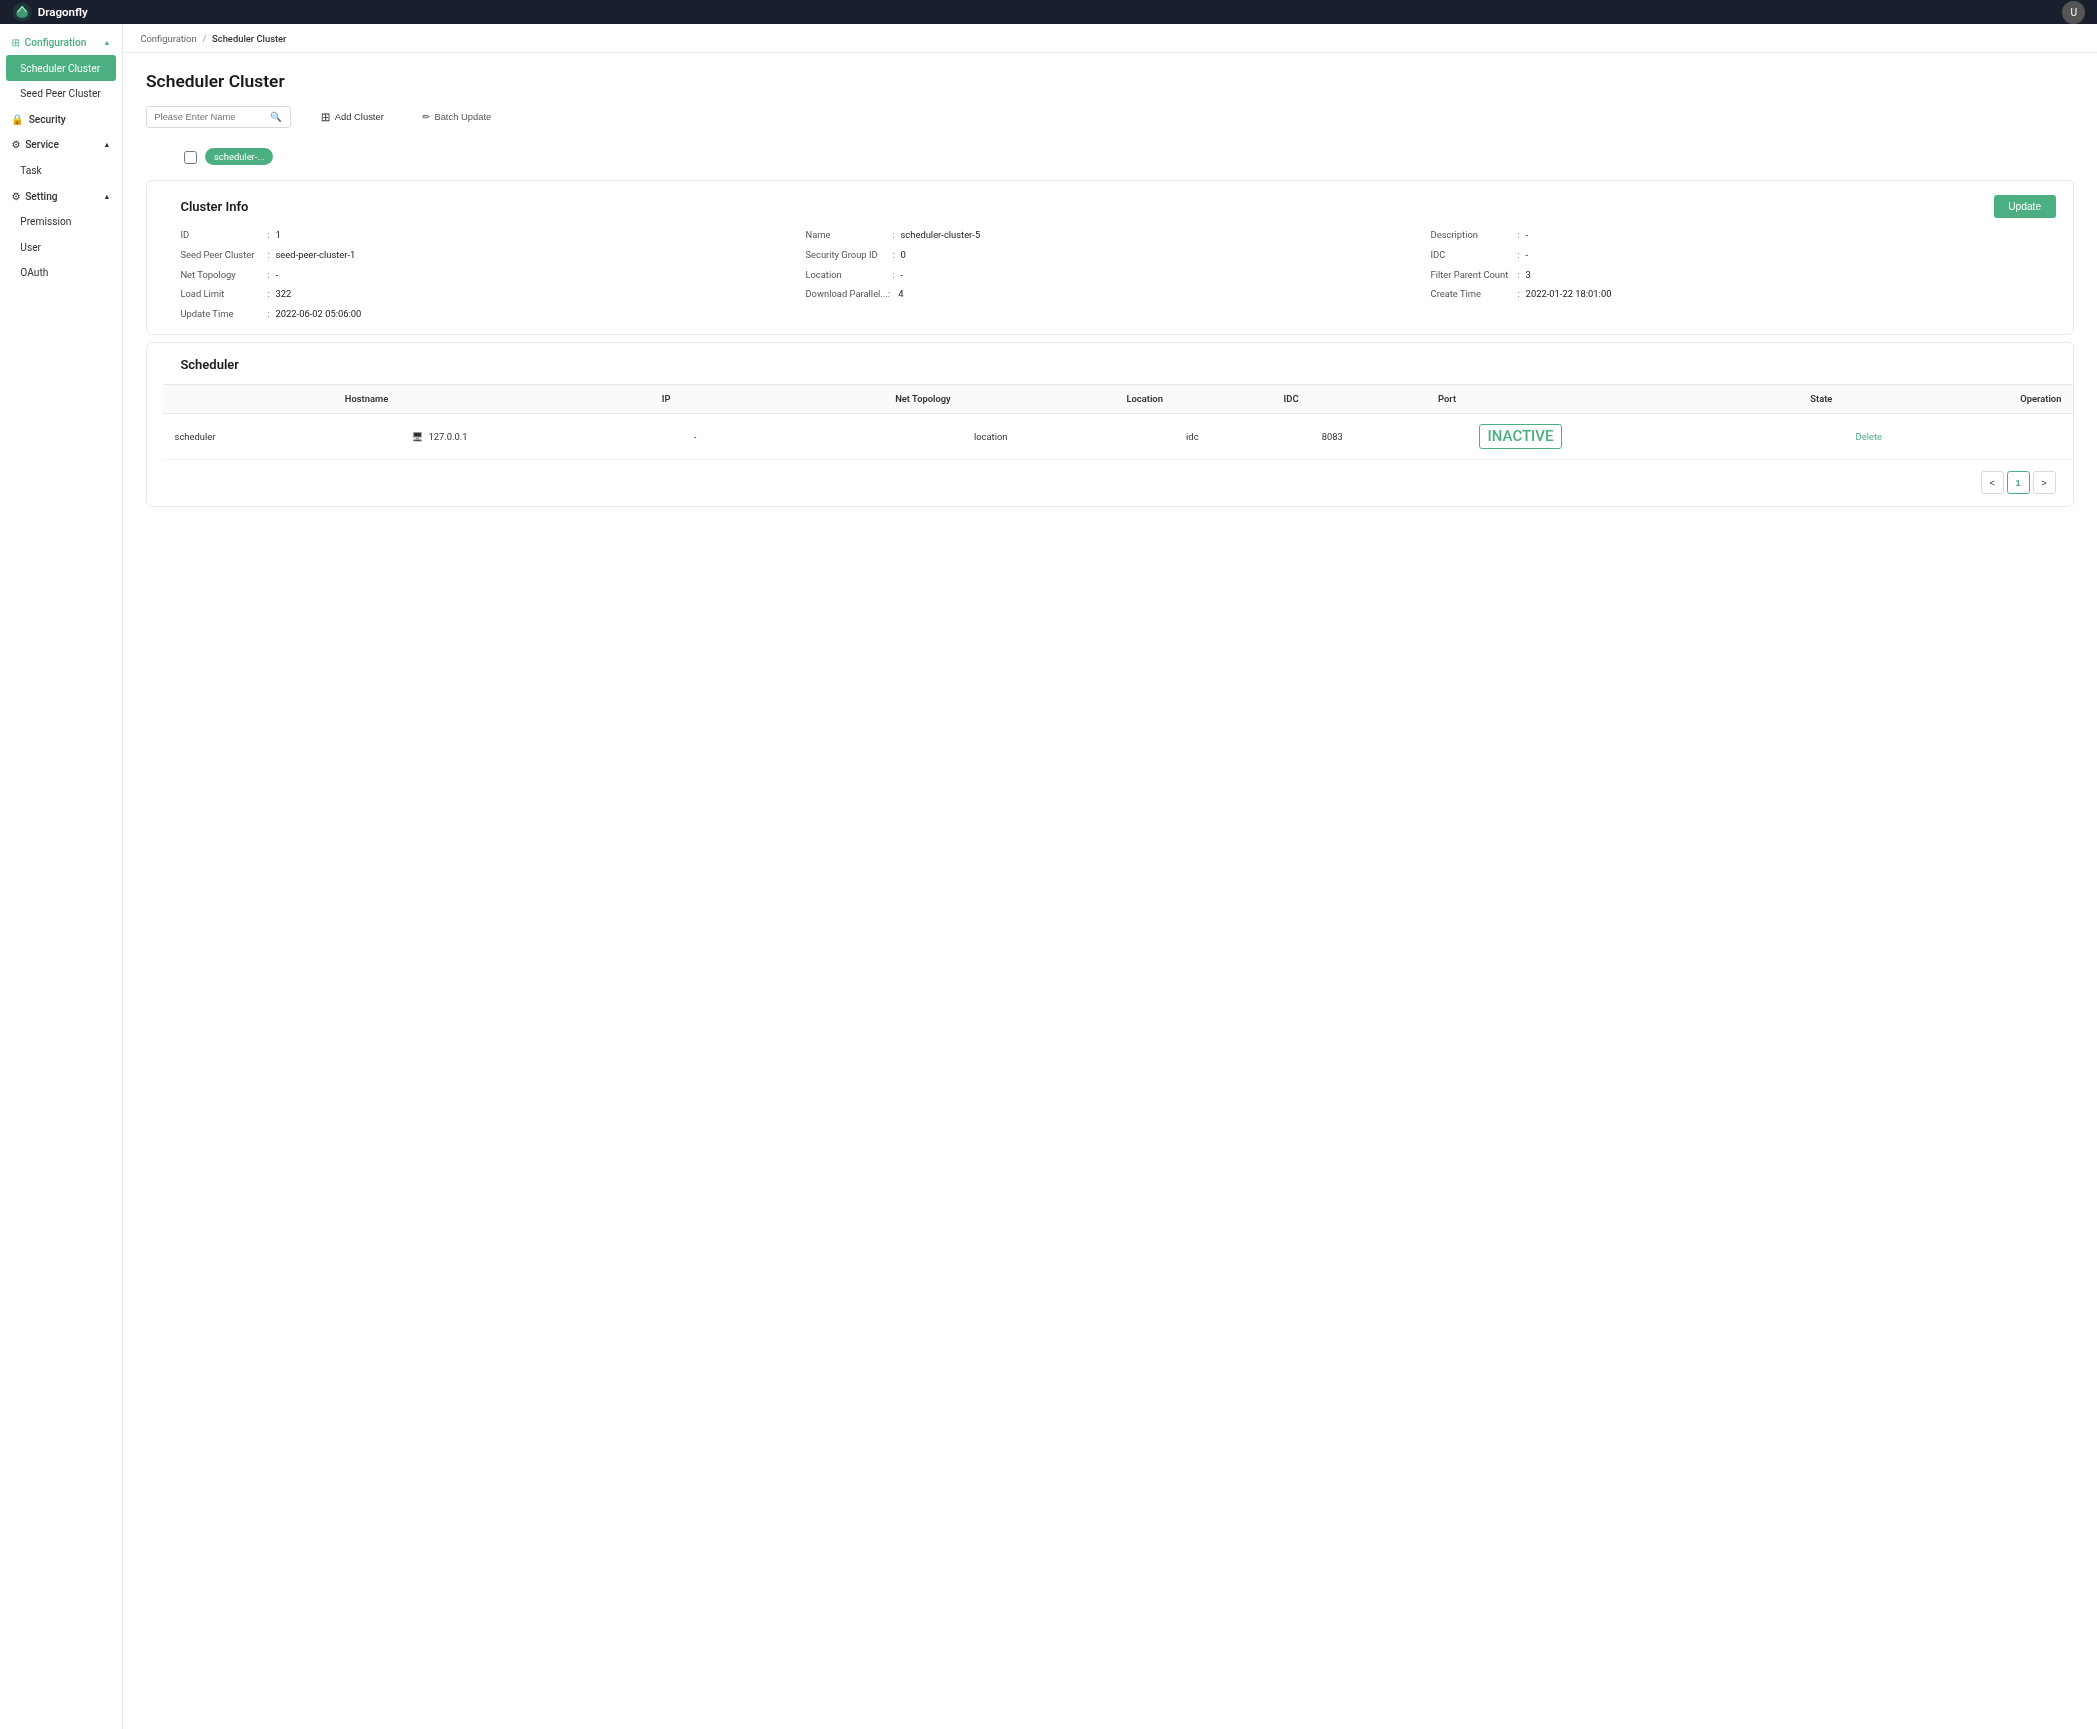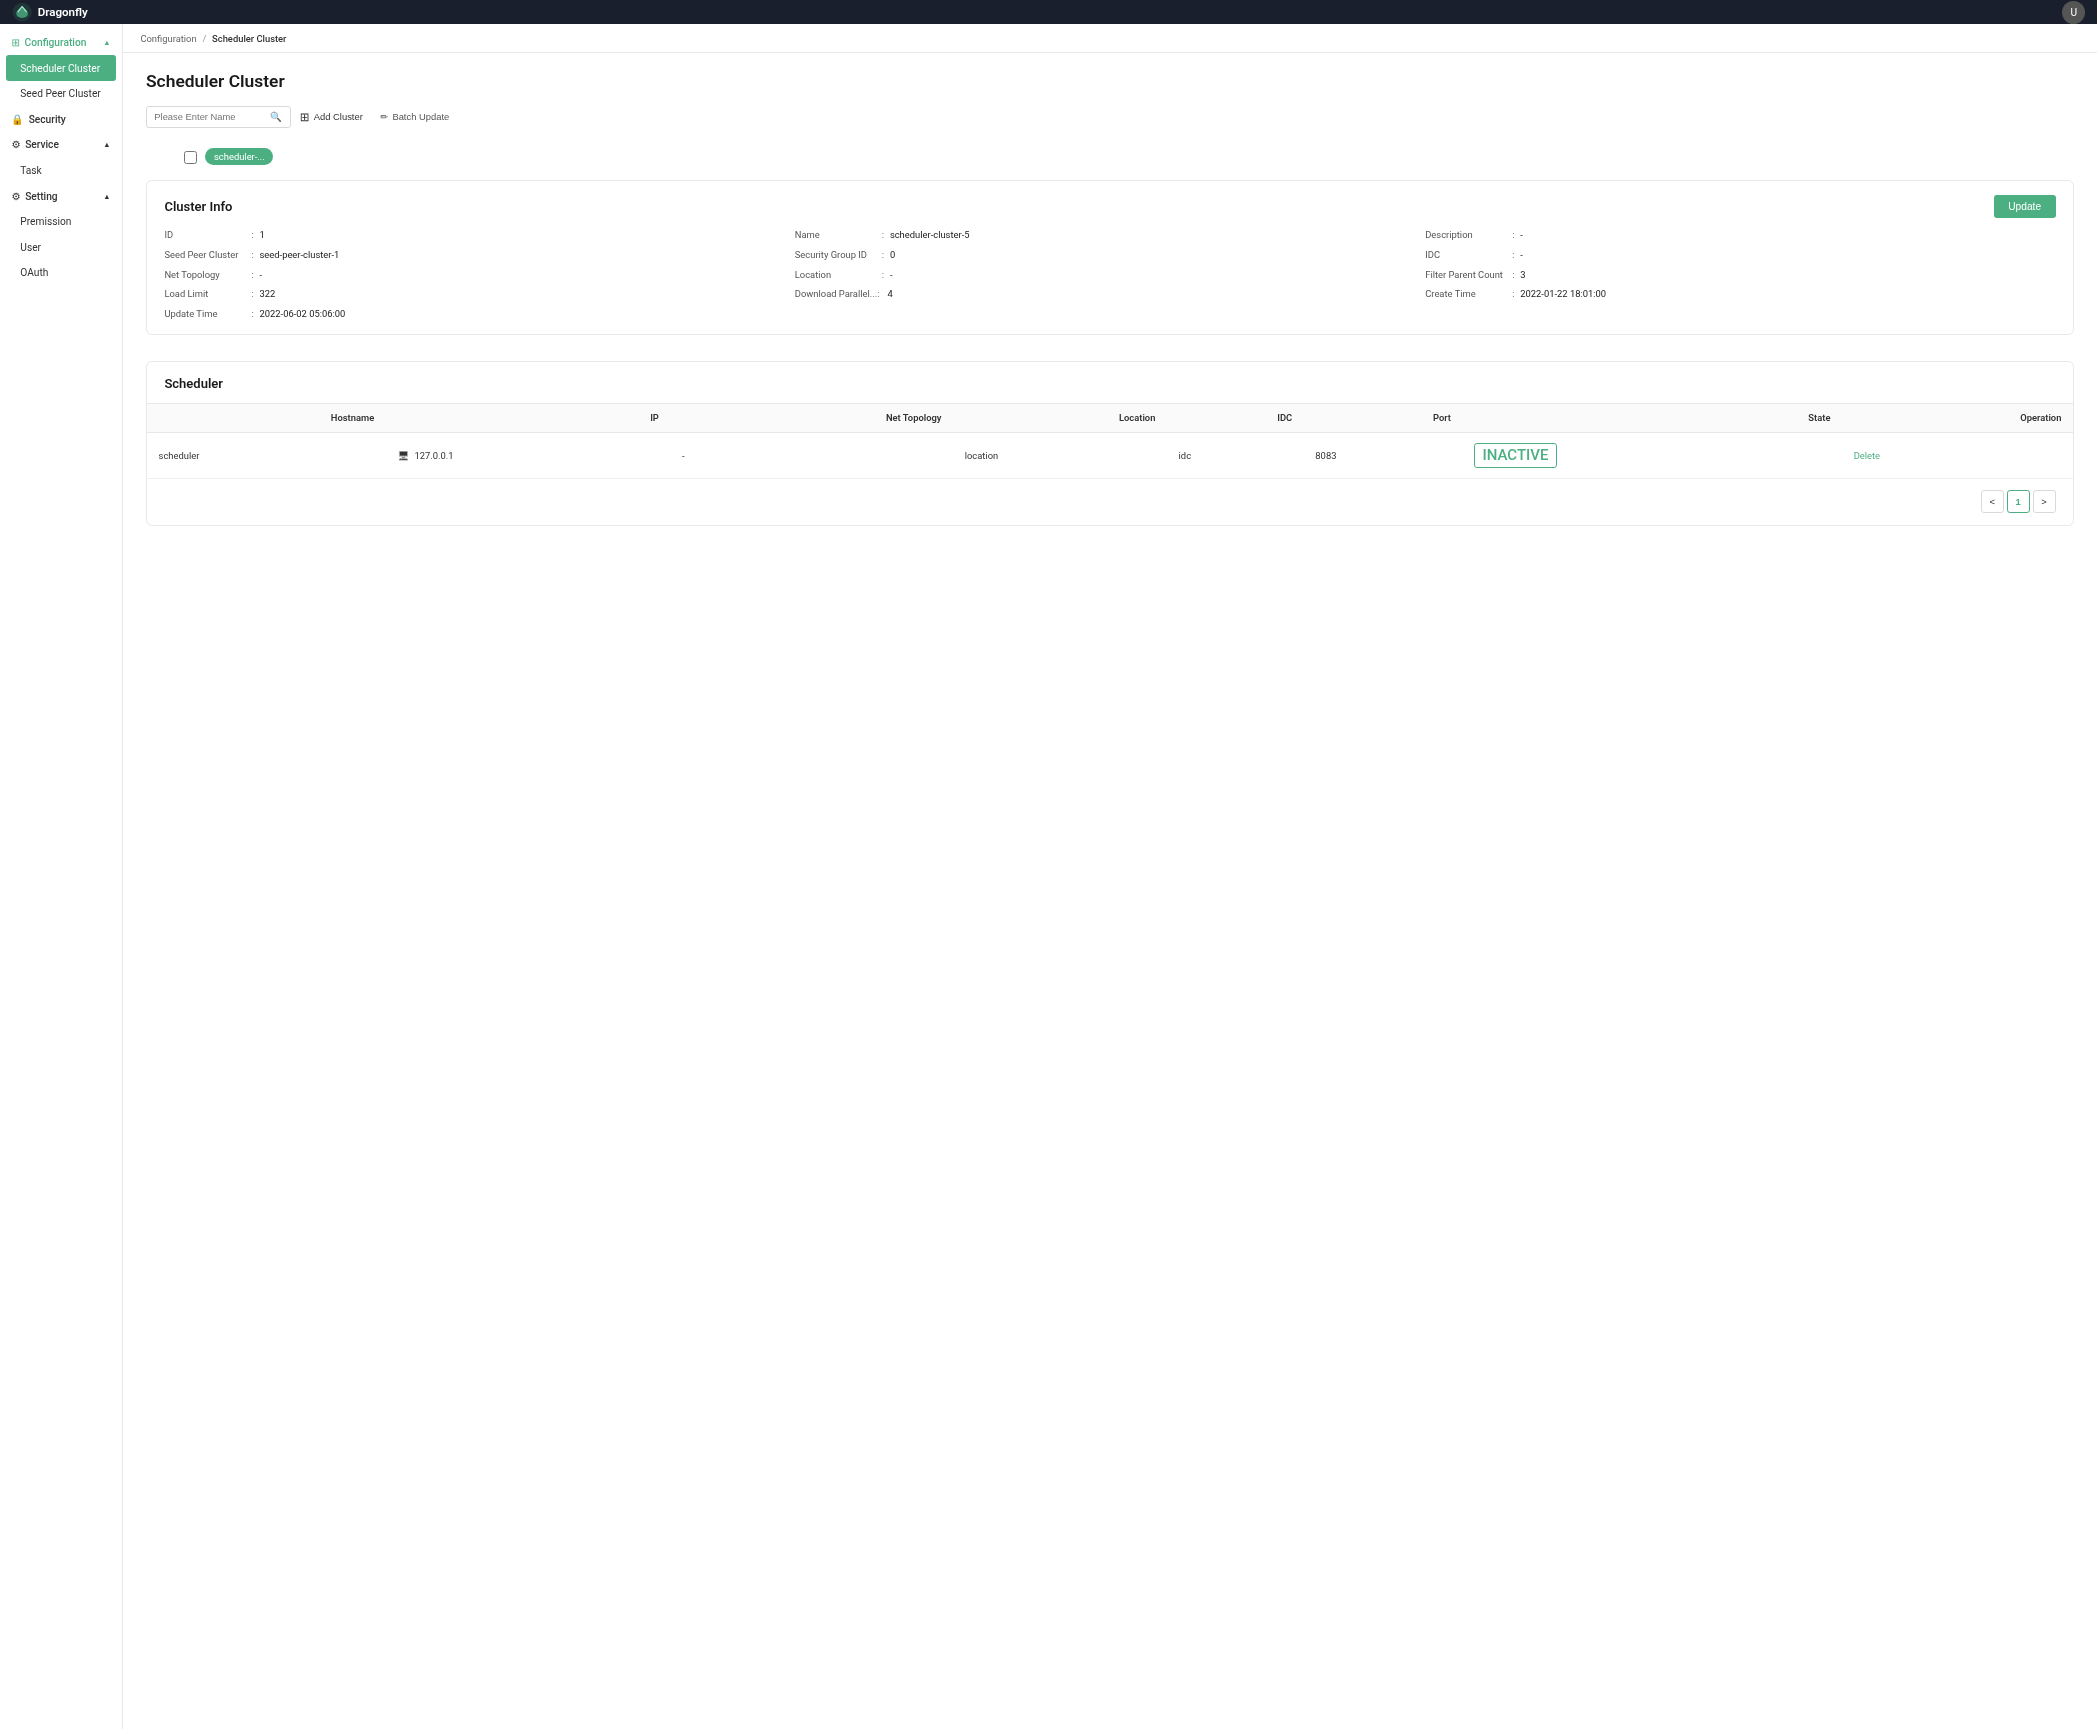--- a/index.html
+++ b/index.html
@@ -120,21 +120,21 @@
       font-size: 17.4px;
       font-weight: 600;
       color: #1a1a1a;
       margin-bottom: 14.5px;
     }
 
     
     .search-actions {
       display: flex;
       align-items: center;
-      gap: 0;
+      gap: 21px;
       margin-bottom: 17.4px;
     }
     .search-box {
       display: flex;
       align-items: center;
       border: 0.7px solid #d9d9d9;
       border-radius: 2.9px;
       padding: 4.4px 7.3px;
       width: 145px;
       background: white;
@@ -171,22 +171,23 @@
       border-radius: 11.6px;
       font-size: 9.4px;
       cursor: pointer;
       margin-top: 2.9px;
     }
 
     
     .section-card {
       border: 0.7px solid #e8e8e8;
       border-radius: 5.8px;
-      margin-bottom: 26px;
+      margin-bottom: 7px;
       background: white;
+      padding-left: 16px;
     }
     .section-header {
       display: flex;
       align-items: center;
       justify-content: space-between;
       padding: 14.5px 17.4px 11.6px;
     }
     .section-title {
       font-size: 13px;
       font-weight: 600;

